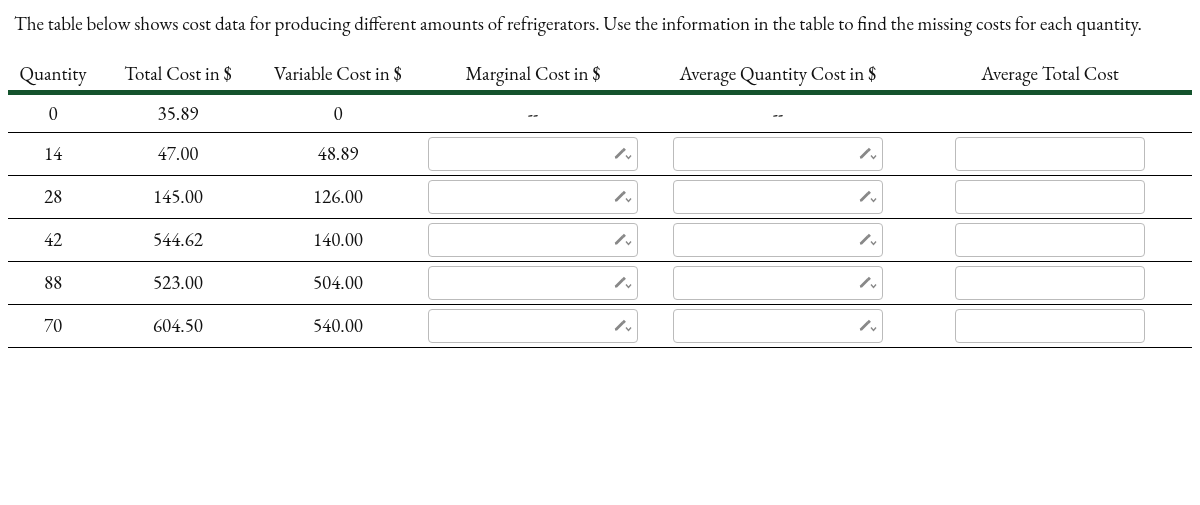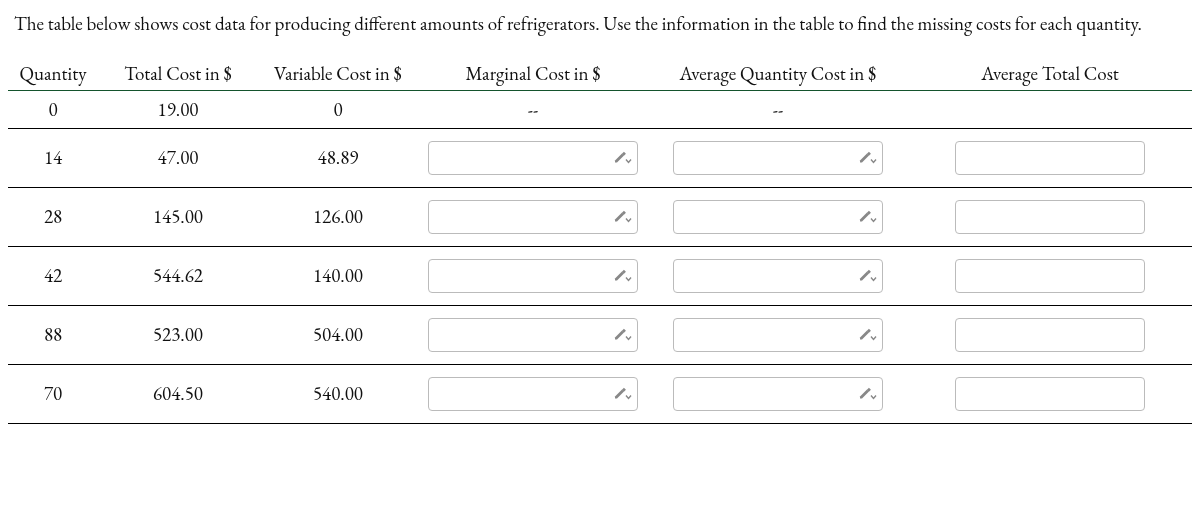--- a/index.html
+++ b/index.html
@@ -16,28 +16,28 @@
     margin: 0 0 18px 6px;
     line-height: 1.5;
   }
   table {
     border-collapse: collapse;
     width: 100%;
   }
   th {
     font-weight: normal;
     text-align: center;
-    border-bottom: 1px solid #14532d;
+    border-bottom: 5px solid #14532d;
     padding: 4px 8px;
     white-space: nowrap;
   }
   td {
     text-align: center;
     border-bottom: 1px solid #000;
-    padding: 12px 8px;
+    padding: 4px 8px;
     vertical-align: middle;
   }
   tbody tr:first-child td {
     padding: 6px 8px;
   }
   .input-wrap {
     position: relative;
     display: inline-block;
     width: 210px;
     height: 34px;
@@ -98,21 +98,21 @@
       <th>Total Cost in $</th>
       <th>Variable Cost in $</th>
       <th>Marginal Cost in $</th>
       <th>Average Quantity Cost in $</th>
       <th>Average Total Cost</th>
     </tr>
   </thead>
   <tbody id="tbody">
       <tr>
         <td>0</td>
-        <td>19.00</td>
+        <td>35.89</td>
         <td>0</td>
         <td>--</td>
         <td>--</td>
         <td></td>
       </tr>
       <tr>
         <td>14</td>
         <td>47.00</td>
         <td>48.89</td>
         <td><span class="input-wrap"><input class="num-input" style=""><span class="stepper-icon"><svg width="18" height="14" viewBox="0 0 18 14">

